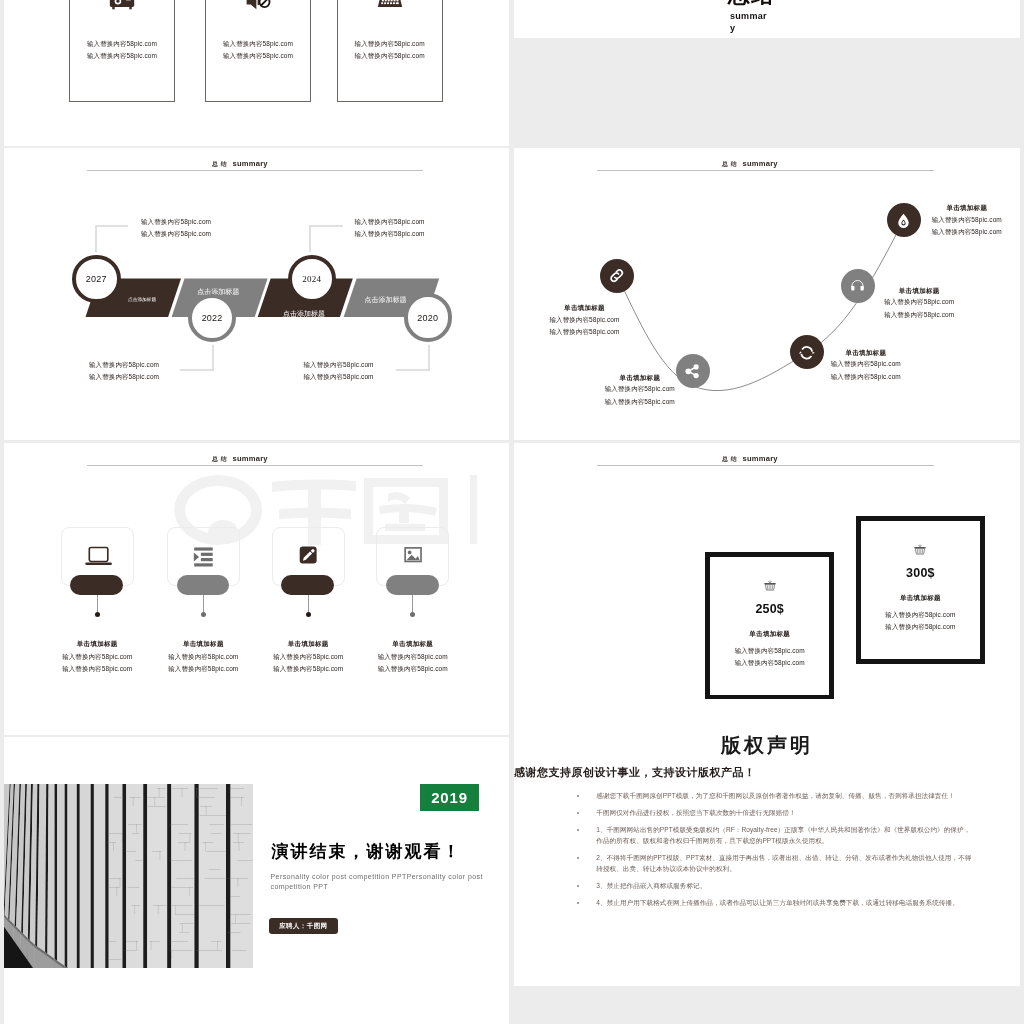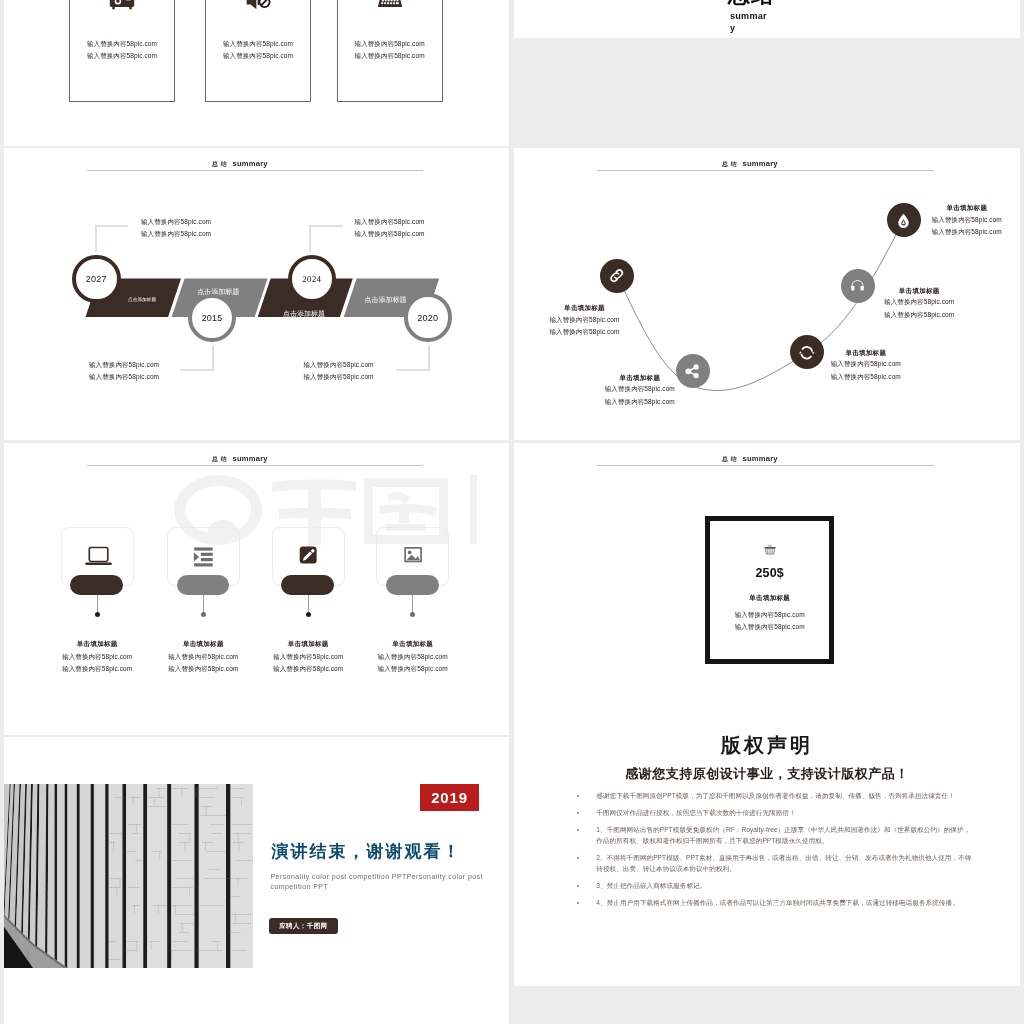--- a/index.html
+++ b/index.html
@@ -74,35 +74,35 @@
   .pr-ic{position:absolute;left:0;right:0;top:23.5px;text-align:center;line-height:0;display:block;}
   .pr-price{position:absolute;left:0;right:0;top:45.5px;text-align:center;font-size:12.5px;
             font-weight:700;color:#111;letter-spacing:.2px;}
   .pr-title{position:absolute;left:0;right:0;top:73.5px;text-align:center;}
   .pr-l1{position:absolute;left:0;right:0;top:90.5px;text-align:center;}
   .pr-l2{position:absolute;left:0;right:0;top:102.9px;text-align:center;}
 
   
   .th-photo{position:absolute;left:-4px;top:47px;width:253.2px;height:184px;overflow:hidden;
             background:#cfcfcf;}
-  .th-year{position:absolute;left:416.1px;top:47.2px;width:58.8px;height:27.1px;background:#b91c1c;
+  .th-year{position:absolute;left:416.1px;top:47.2px;width:58.8px;height:27.1px;background:#15803d;
            display:flex;align-items:center;justify-content:center;
            color:#fff;font-size:15px;font-weight:700;letter-spacing:.8px;}
   .th-title{position:absolute;left:267.6px;top:105.5px;font-size:17px;font-weight:700;
-            color:#0c4a6e;letter-spacing:2px;line-height:1;}
+            color:#000000;letter-spacing:2px;line-height:1;}
   .th-sub{position:absolute;left:266.5px;top:134.8px;width:222px;font-size:7px;color:#6d6d6d;
           letter-spacing:.42px;line-height:10.3px;}
   .th-badge{position:absolute;left:264.8px;top:181px;width:69px;height:16.4px;background:#3b2c25;
             border-radius:3px;display:flex;align-items:center;justify-content:center;}
   .th-badge span{color:#fff;font-size:6.5px;font-weight:700;letter-spacing:.4px;}
 
   
   .cp-title{position:absolute;left:0;right:0;top:36px;text-align:center;font-size:20px;
             font-weight:700;color:#1a1a1a;letter-spacing:3px;line-height:1;}
-  .cp-sub{position:absolute;left:0;right:0;top:67.5px;text-align:center;font-size:13px;
+  .cp-sub{position:absolute;left:0;right:0;top:67.5px;font-size:11px;
           font-weight:700;color:#241c19;letter-spacing:.5px;line-height:1;}
   .cp-list{position:absolute;left:82.3px;width:378px;top:92px;margin:0;padding:0;list-style:none;}
   .cp-list li{position:relative;font-size:6.6px;color:#6b5c55;line-height:10.7px;
               margin-bottom:6.5px;letter-spacing:.05px;}
   .cp-list li:before{content:"";position:absolute;left:-19px;top:4px;width:2px;height:2px;
                      background:#a99c96;}
 </style>
 </head>
 <body>
 
@@ -192,21 +192,21 @@
 
     <div class="tl-bl" style="left:124px;top:147.5px;transform:scale(0.67);">点击添加标题</div>
     <div class="tl-bl" style="left:193.2px;top:138.5px;">点击添加标题</div>
     <div class="tl-bl" style="left:279px;top:160.5px;">点击添加标题</div>
     <div class="tl-bl" style="left:360.5px;top:147px;">点击添加标题</div>
 
     <div class="tl-ring" style="left:68px;top:106.8px;border-color:#3b2c25;">
       <span>2027</span>
       </div>
     <div class="tl-ring" style="left:183.8px;top:145.6px;border-color:#808080;">
-      <span>2015</span>
+      <span>2022</span>
       </div>
     <div class="tl-ring" style="left:283.5px;top:106.8px;border-color:#3b2c25;font-family:Liberation Serif, serif;">
       <span>2024</span>
       </div>
     <div class="tl-ring" style="left:399.5px;top:145.3px;border-color:#808080;">
       <span>2020</span>
       </div>
 
     <div class="tl-tx" style="left:137px;top:67.5px;">
       <div class="ph-b">输入替换内容58pic.com</div>
@@ -417,41 +417,61 @@
   </div>
 
   <div class="slide colR" style="top:443px;height:292px;">
 
     <div class="sv-head">
       <span class="zh">总结</span><span class="en">summary</span>
     </div>
     <div class="sv-rule"></div>
 
 
-    <div class="pr-box" style="left:190.9px;">
+    <div class="pr-box" style="left:190.9px;margin-top:36px;">
       <span class="pr-ic">
         <svg viewBox="0 0 26 22" width="14" height="12">
           <path d="M13,0.5 v4.2" stroke="#565656" stroke-width="1" fill="none"></path>
           <path d="M9.8,2.4 L13,4.8 L16.2,2.4" stroke="#565656" stroke-width="1" fill="none"></path>
           <rect x="2.2" y="5.4" width="21.6" height="2.4" rx="1.2" fill="#565656"></rect>
           <path d="M4.2,8 L6.4,18.6 h13.2 L21.8,8 z" fill="none" stroke="#565656" stroke-width="1.3"></path>
           <g stroke="#565656" stroke-width="1">
             <line x1="8" y1="9" x2="8.8" y2="17.6"></line>
               <line x1="11.3" y1="9" x2="11.6" y2="17.6"></line>
             <line x1="14.7" y1="9" x2="14.4" y2="17.6"></line>
               <line x1="18" y1="9" x2="17.2" y2="17.6"></line>
             </g>
           </svg>
       </span>
       <div class="pr-price">250$</div>
       <div class="pr-title ph-t">单击填加标题</div>
       <div class="pr-l1 ph-b">输入替换内容58pic.com</div>
       <div class="pr-l2 ph-b">输入替换内容58pic.com</div>
     </div>
 
+    <div class="pr-box" style="left:341.6px;">
+      <span class="pr-ic">
+        <svg viewBox="0 0 26 22" width="14" height="12">
+          <path d="M13,0.5 v4.2" stroke="#565656" stroke-width="1" fill="none"></path>
+          <path d="M9.8,2.4 L13,4.8 L16.2,2.4" stroke="#565656" stroke-width="1" fill="none"></path>
+          <rect x="2.2" y="5.4" width="21.6" height="2.4" rx="1.2" fill="#565656"></rect>
+          <path d="M4.2,8 L6.4,18.6 h13.2 L21.8,8 z" fill="none" stroke="#565656" stroke-width="1.3"></path>
+          <g stroke="#565656" stroke-width="1">
+            <line x1="8" y1="9" x2="8.8" y2="17.6"></line>
+              <line x1="11.3" y1="9" x2="11.6" y2="17.6"></line>
+            <line x1="14.7" y1="9" x2="14.4" y2="17.6"></line>
+              <line x1="18" y1="9" x2="17.2" y2="17.6"></line>
+            </g>
+          </svg>
+      </span>
+      <div class="pr-price">300$</div>
+      <div class="pr-title ph-t">单击填加标题</div>
+      <div class="pr-l1 ph-b">输入替换内容58pic.com</div>
+      <div class="pr-l2 ph-b">输入替换内容58pic.com</div>
+    </div>
   </div>
 
   <div class="slide colL" style="top:737px;height:287px;">
     <div class="th-photo">
       <svg width="253" height="184" viewBox="0 0 253 184" preserveAspectRatio="none">
         <defs>
           <linearGradient id="panelg" x1="0" y1="0" x2="1" y2="0">
             <stop offset="0" stop-color="#c6c6c6"></stop>
               <stop offset="0.35" stop-color="#e4e4e4"></stop>
             <stop offset="1" stop-color="#b5b5b5"></stop>

